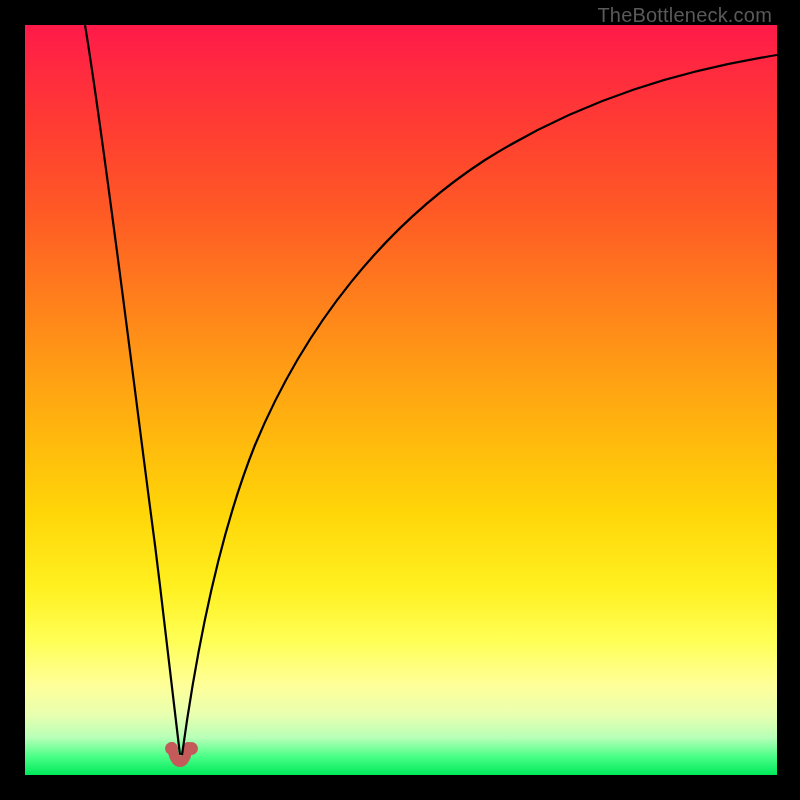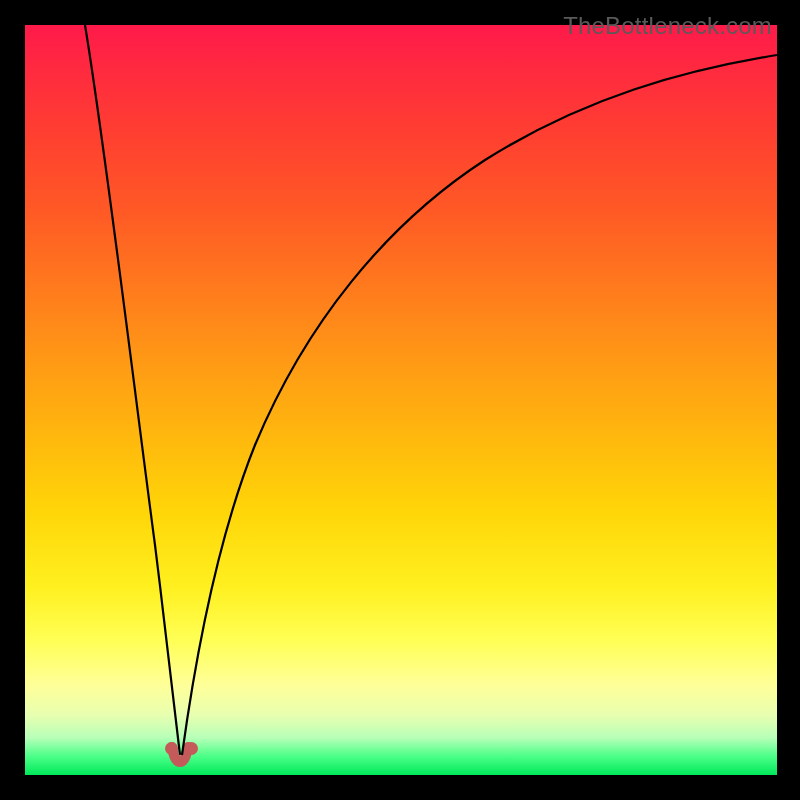--- a/index.html
+++ b/index.html
@@ -29,23 +29,23 @@
         #fff020 75%,
         #ffff55 82%,
         #ffff99 88%,
         #e8ffb0 92%,
         #b8ffb8 95%,
         #4cff88 97.5%,
         #00e85a 100%);
     }
     .watermark {
       position: absolute;
-      top: 12px;
+      top: 4px;
       right: 28px;
-      font-size: 24px;
+      font-size: 20px;
       color: #5a5a5a;
       font-weight: 500;
       letter-spacing: 0.2px;
     }
     .curve-svg {
       position: absolute;
       left: 25px;
       top: 25px;
       width: 752px;
       height: 750px;

